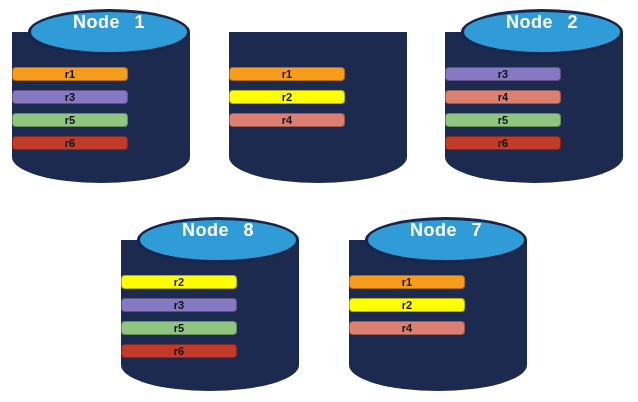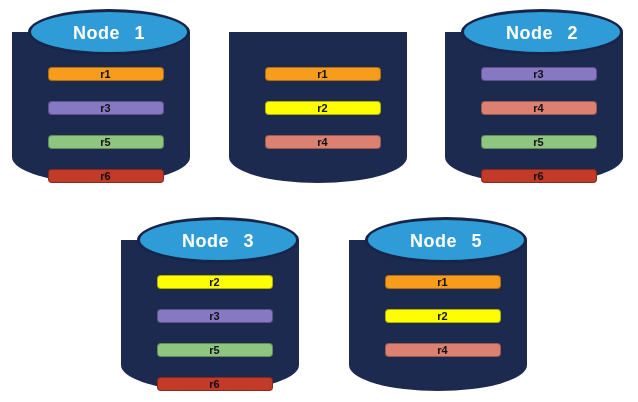--- a/index.html
+++ b/index.html
@@ -36,43 +36,41 @@
   }
   .cyl-top {
     position: absolute;
     left: 16px; right: 0; top: 0;
     height: 46px;
     box-sizing: border-box;
     background: var(--cyl-top, #2F9BD7);
     border: 3px solid var(--cyl-outline, #16254A);
     border-radius: 50%;
     display: flex;
-    align-items: center;
+    align-items: flex-start;
     justify-content: center;
     z-index: 2;
   }
   .node-title {
     color: var(--cyl-title, #ffffff);
     font-size: 18px;
     font-weight: bold;
     letter-spacing: 0.5px;
     word-spacing: 9px;
     line-height: 1;
     padding-top: 1px;
   }
   .bars {
     position: absolute;
     left: 0; right: 0;
     top: 58px;
     display: flex;
     flex-direction: column;
-    align-items: center;
-    gap: 20px;
+    gap: 9px;
     z-index: 3;
-    margin-left: 9px;
   }
   .bar {
     width: 116px;
     height: 14px;
     box-sizing: border-box;
     border: 1px solid rgba(0,0,0,0.30);
     border-radius: 4px;
     display: flex;
     align-items: center;
     justify-content: center;
@@ -123,28 +121,28 @@
 
   <div class="node pos-4">
     <div class="cyl-body"></div>
     <div class="bars">
         <div class="bar" style="background: rgb(254, 254, 0);">r2</div>
         <div class="bar" style="background: rgb(134, 120, 194);">r3</div>
         <div class="bar" style="background: rgb(142, 198, 128);">r5</div>
         <div class="bar" style="background: rgb(194, 58, 40);">r6</div>
       </div>
     <div class="cyl-top">
-      <span class="node-title">Node 3</span>
+      <span class="node-title">Node 8</span>
     </div>
   </div>
 
   <div class="node pos-5">
     <div class="cyl-body"></div>
     <div class="bars">
         <div class="bar" style="background: rgb(248, 156, 27);">r1</div>
         <div class="bar" style="background: rgb(254, 254, 0);">r2</div>
         <div class="bar" style="background: rgb(220, 129, 114);">r4</div>
       </div>
     <div class="cyl-top">
-      <span class="node-title">Node 5</span>
+      <span class="node-title">Node 7</span>
     </div>
   </div>
 </div>
 
 </body></html>

